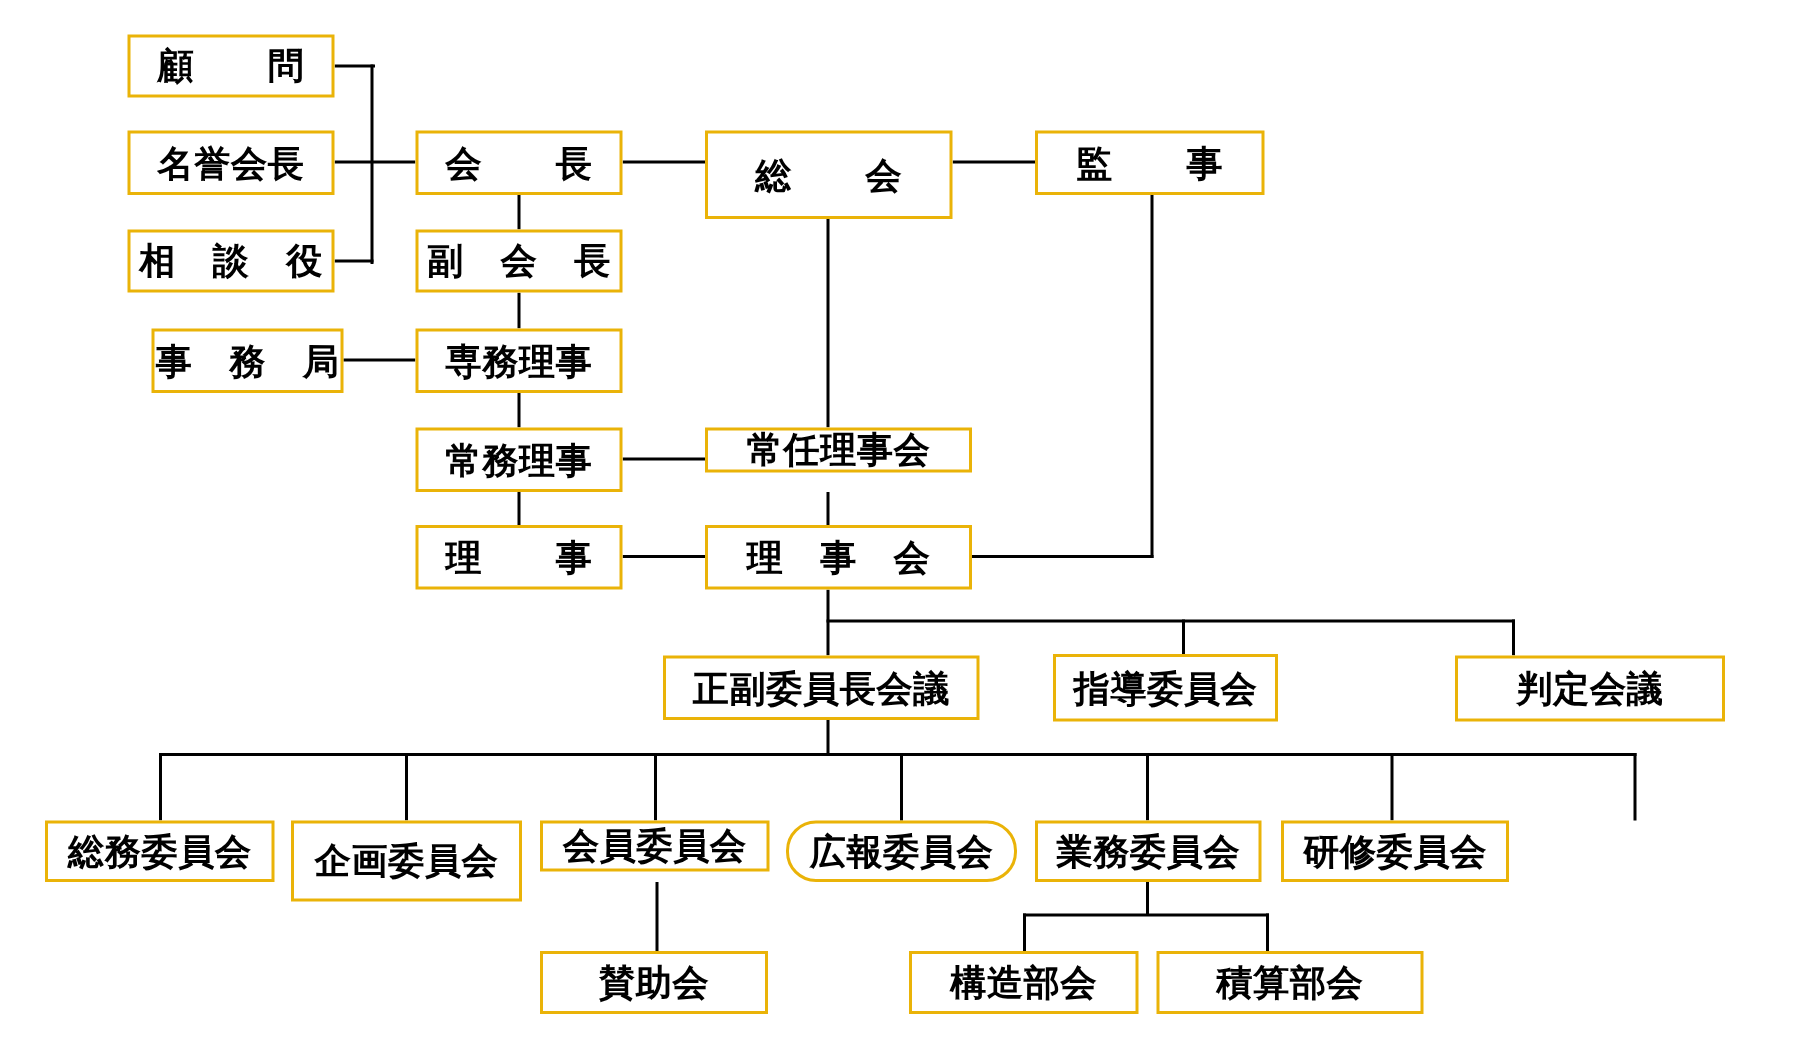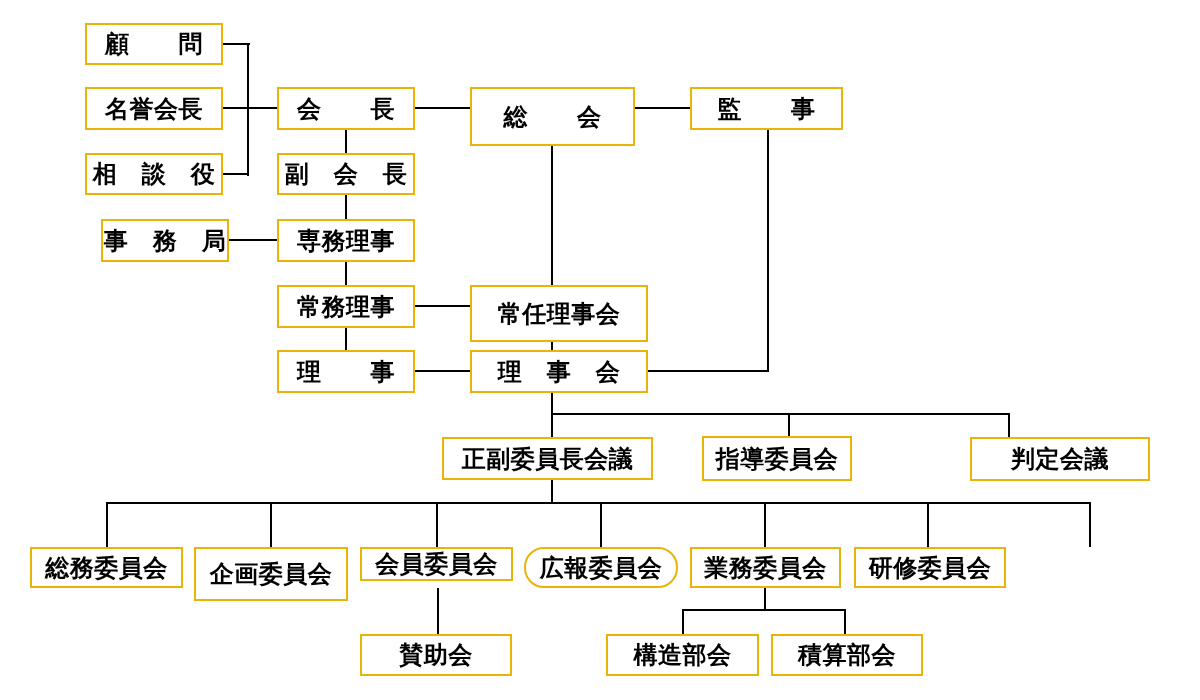--- a/index.html
+++ b/index.html
@@ -78,28 +78,28 @@
   <div class="box" style="left:85px;top:87px;width:138px;height:43px;">名誉会長</div>
   <div class="box" style="left:85px;top:153px;width:138px;height:42px;font-family:Liberation Mono, monospace;">相　談　役</div>
   <div class="box" style="left:277px;top:87px;width:138px;height:43px;">会　　長</div>
   <div class="box" style="left:277px;top:153px;width:138px;height:42px;">副　会　長</div>
   <div class="box" style="left:85px;top:219px;width:128px;height:43px;margin-left:16px;">事　務　局</div>
   <div class="box" style="left:277px;top:219px;width:138px;height:43px;">専務理事</div>
   <div class="box" style="left:277px;top:285px;width:138px;height:43px;">常務理事</div>
   <div class="box" style="left:277px;top:350px;width:138px;height:43px;">理　　事</div>
   <div class="box" style="left:470px;top:87px;width:165px;height:59px;">総　　会</div>
   <div class="box" style="left:690px;top:87px;width:153px;height:43px;">監　　事</div>
-  <div class="box" style="left:470px;top:285px;width:178px;height:57px;">常任理事会</div>
+  <div class="box" style="left:470px;top:285px;width:178px;height:30px;">常任理事会</div>
   <div class="box" style="left:470px;top:350px;width:178px;height:43px;">理　事　会</div>
   <div class="box" style="left:442px;top:437px;width:211px;height:43px;">正副委員長会議</div>
   <div class="box" style="left:702px;top:436px;width:150px;height:45px;">指導委員会</div>
   <div class="box" style="left:922px;top:437px;width:180px;height:44px;margin-left:48px;">判定会議</div>
   <div class="box" style="left:30px;top:547px;width:153px;height:41px;">総務委員会</div>
   <div class="box" style="left:194px;top:547px;width:154px;height:54px;">企画委員会</div>
   <div class="box" style="left:360px;top:547px;width:153px;height:34px;">会員委員会</div>
   <div class="box" style="left:524px;top:547px;width:154px;height:41px;border-radius:20px;">広報委員会</div>
   <div class="box" style="left:690px;top:547px;width:151px;height:41px;">業務委員会</div>
   <div class="box" style="left:854px;top:547px;width:152px;height:41px;">研修委員会</div>
   <div class="box" style="left:360px;top:634px;width:152px;height:42px;">賛助会</div>
   <div class="box" style="left:606px;top:634px;width:153px;height:42px;">構造部会</div>
-  <div class="box" style="left:771px;top:634px;width:152px;height:42px;text-align:center;">積算部会</div>
+  <div class="box" style="left:771px;top:634px;width:178px;height:42px;text-align:center;">積算部会</div>
 
 </div>
 
 </body></html>

